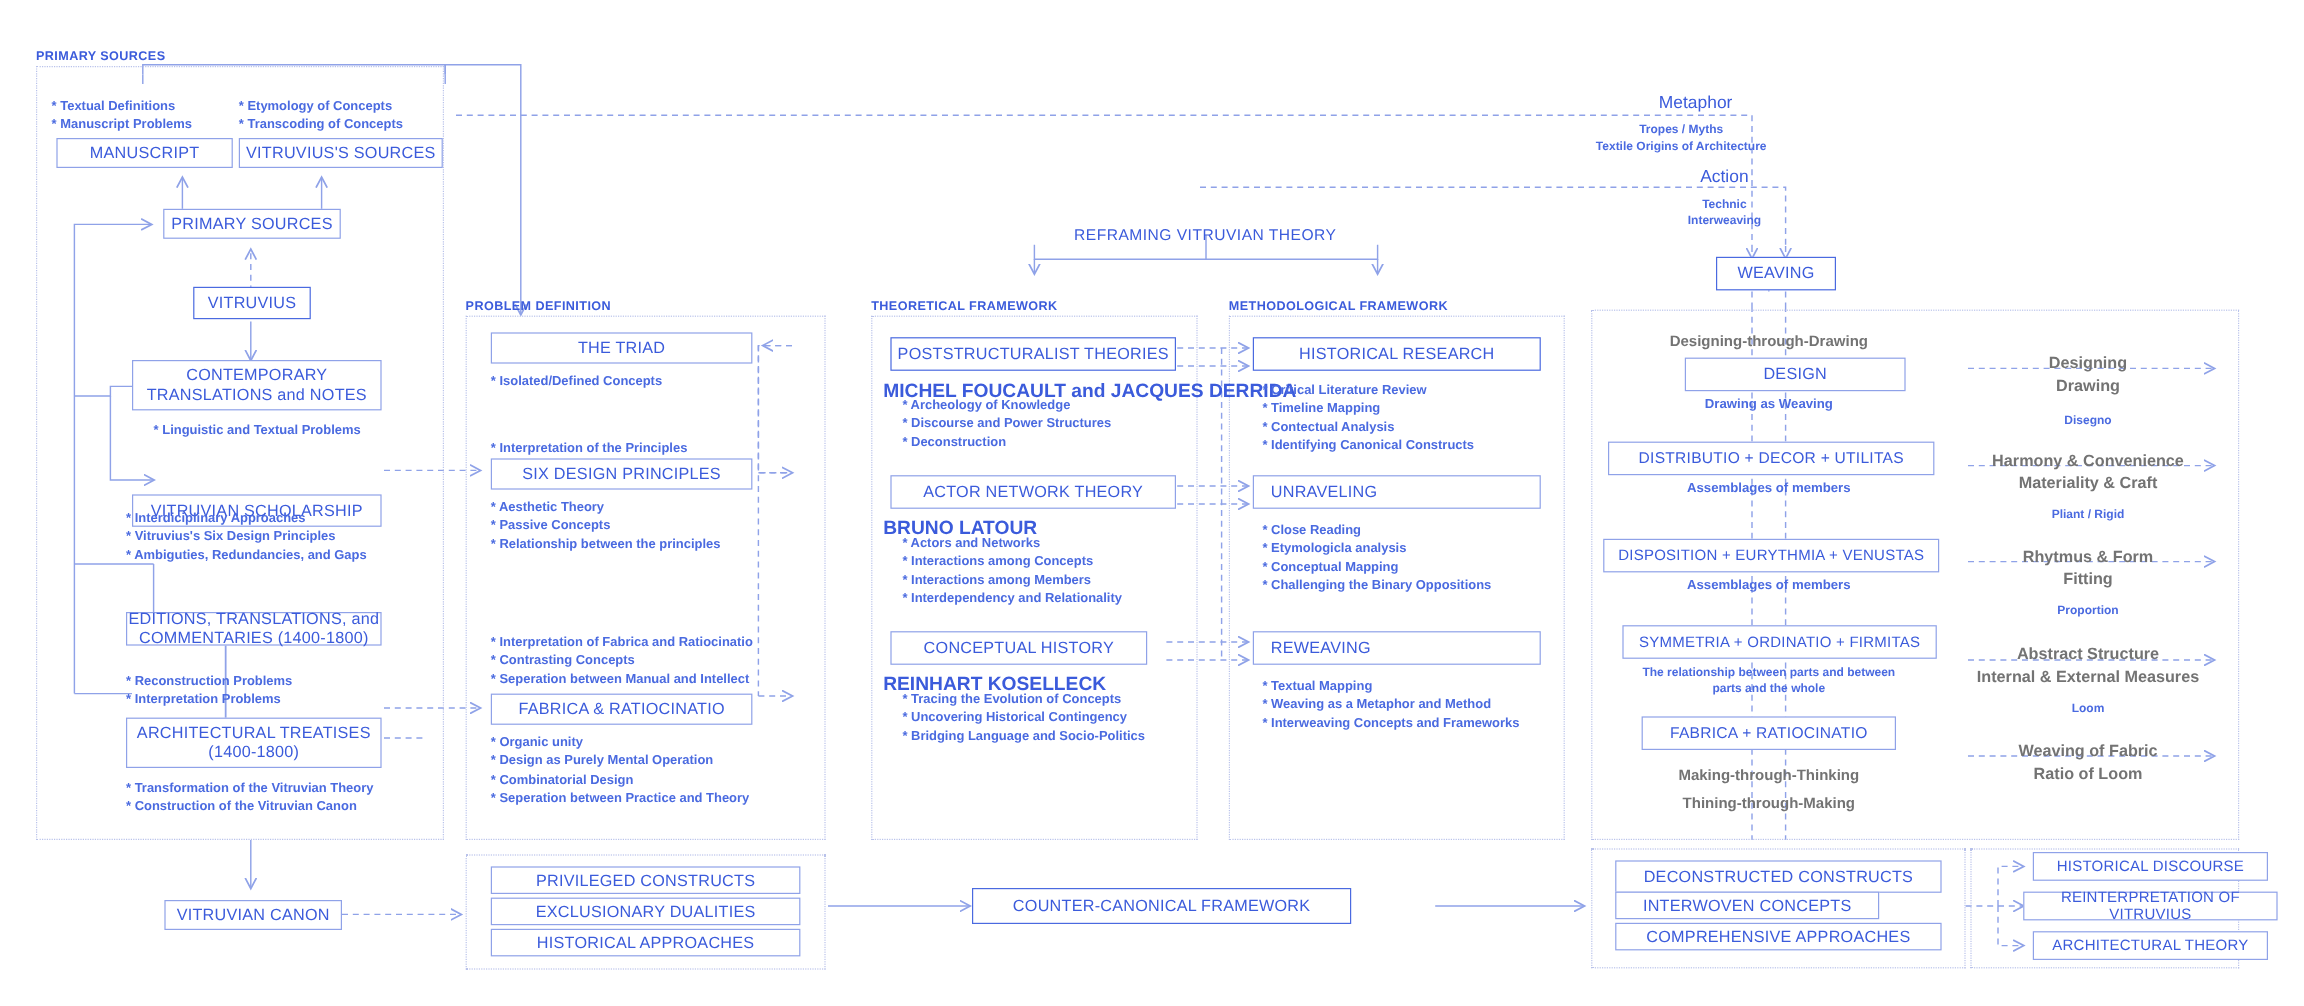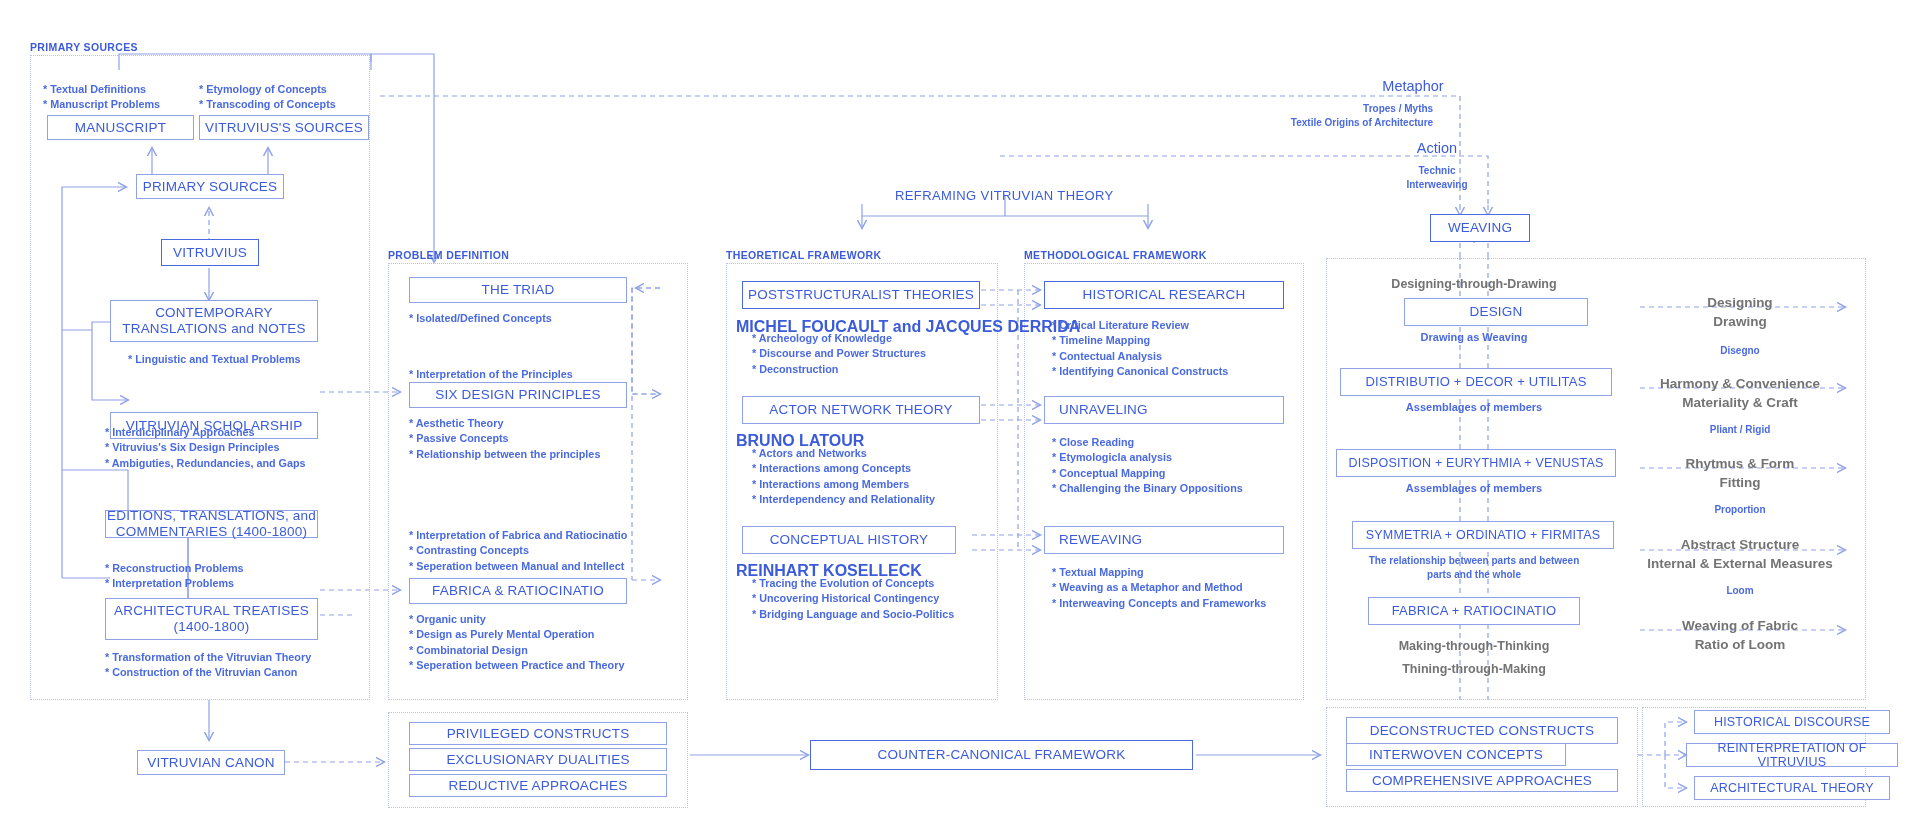--- a/index.html
+++ b/index.html
@@ -182,42 +182,42 @@
 * Contrasting Concepts
 * Seperation between Manual and Intellect</div>
   <div class="box" style="left:409px; top:578px; width:218px; height:26px;">FABRICA &amp; RATIOCINATIO</div>
   <div class="bullets" style="left:409px; top:612px; white-space:pre;">* Organic unity
 * Design as Purely Mental Operation
 * Combinatorial Design
 * Seperation between Practice and Theory</div>
 
   <div class="box" style="left:409px; top:722px; width:258px; height:23px;">PRIVILEGED CONSTRUCTS</div>
   <div class="box" style="left:409px; top:748px; width:258px; height:23px;">EXCLUSIONARY DUALITIES</div>
-  <div class="box" style="left:409px; top:774px; width:258px; height:23px;">REDUCTIVE APPROACHES</div>
+  <div class="box" style="left:409px; top:774px; width:258px; height:23px;">HISTORICAL APPROACHES</div>
 
   <div class="box strong" style="left:742px; top:281px; width:238px; height:28px;">POSTSTRUCTURALIST THEORIES</div>
   <div class="cap" style="left:736px; top:318px;">MICHEL FOUCAULT and JACQUES DERRIDA</div>
   <div class="bullets" style="left:752px; top:331px; white-space:pre;">* Archeology of Knowledge
 * Discourse and Power Structures
 * Deconstruction</div>
 
   <div class="box" style="left:742px; top:396px; width:238px; height:28px;">ACTOR NETWORK THEORY</div>
   <div class="cap" style="left:736px; top:432px;">BRUNO LATOUR</div>
   <div class="bullets" style="left:752px; top:446px; white-space:pre;">* Actors and Networks
 * Interactions among Concepts
 * Interactions among Members
 * Interdependency and Relationality</div>
 
   <div class="box" style="left:742px; top:526px; width:214px; height:28px;text-align:right;">CONCEPTUAL HISTORY</div>
   <div class="cap" style="left:736px; top:562px;">REINHART KOSELLECK</div>
   <div class="bullets" style="left:752px; top:576px; white-space:pre;">* Tracing the Evolution of Concepts
 * Uncovering Historical Contingency
 * Bridging Language and Socio-Politics</div>
 
-  <div class="box strong" style="left:810px; top:740px; width:383px; height:30px;">COUNTER-CANONICAL FRAMEWORK</div>
+  <div class="box strong" style="left:810px; top:740px; width:316px; height:30px;">COUNTER-CANONICAL FRAMEWORK</div>
 
   <div class="box strong" style="left:1044px; top:281px; width:240px; height:28px;">HISTORICAL RESEARCH</div>
   <div class="bullets" style="left:1052px; top:318px; white-space:pre;">* Critical Literature Review
 * Timeline Mapping
 * Contectual Analysis
 * Identifying Canonical Constructs</div>
 
   <div class="box" style="left:1044px; top:396px; width:240px; height:28px; justify-content:flex-start; padding-left:14px;">
     <span>UNRAVELING</span>
   </div>
@@ -227,21 +227,21 @@
 * Challenging the Binary Oppositions</div>
 
   <div class="box" style="left:1044px; top:526px; width:240px; height:28px; justify-content:flex-start; padding-left:14px;">
     <span>REWEAVING</span>
   </div>
   <div class="bullets" style="left:1052px; top:565px; white-space:pre;">* Textual Mapping
 * Weaving as a Metaphor and Method
 * Interweaving Concepts and Frameworks</div>
 
   <div class="big" style="left:1413px; top:78px; transform:translateX(-50%);">Metaphor</div>
-  <div class="small" style="left:1362px; top:102px; transform:translateX(-50%); white-space:pre; line-height:1.35;text-align:right;">Tropes / Myths
+  <div class="small" style="left:1401px; top:102px; transform:translateX(-50%); white-space:pre; line-height:1.35;">Tropes / Myths
 Textile Origins of Architecture</div>
   <div class="big" style="left:1437px; top:140px; transform:translateX(-50%);">Action</div>
   <div class="small" style="left:1437px; top:164px; transform:translateX(-50%); white-space:pre; line-height:1.35;">Technic
 Interweaving</div>
 
   <div class="box strong" style="left:1430px; top:214px; width:100px; height:28px;">WEAVING</div>
 
   <div class="mid" style="left:1474px; top:277px; transform:translateX(-50%);">Designing-through-Drawing</div>
   <div class="box" style="left:1404px; top:298px; width:184px; height:28px;">DESIGN</div>
   <div class="sub" style="left:1474px; top:331px; transform:translateX(-50%);">Drawing as Weaving</div>

